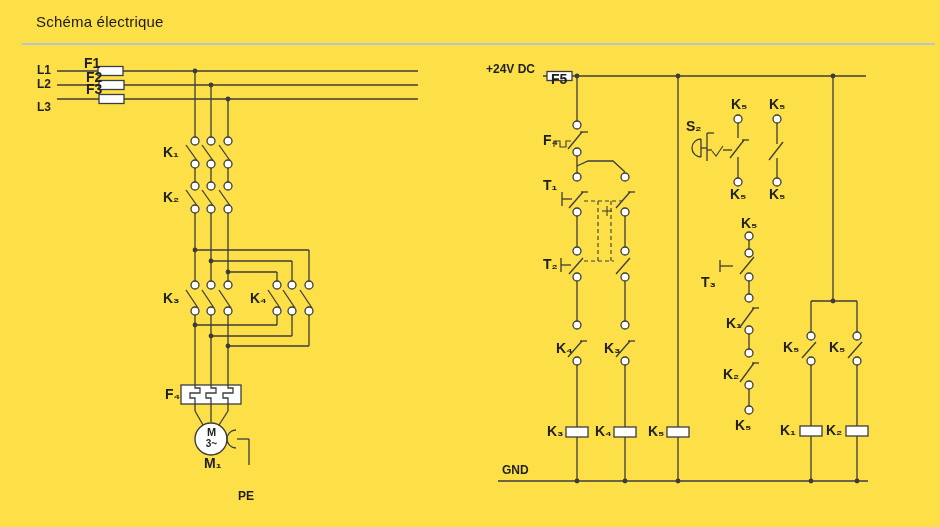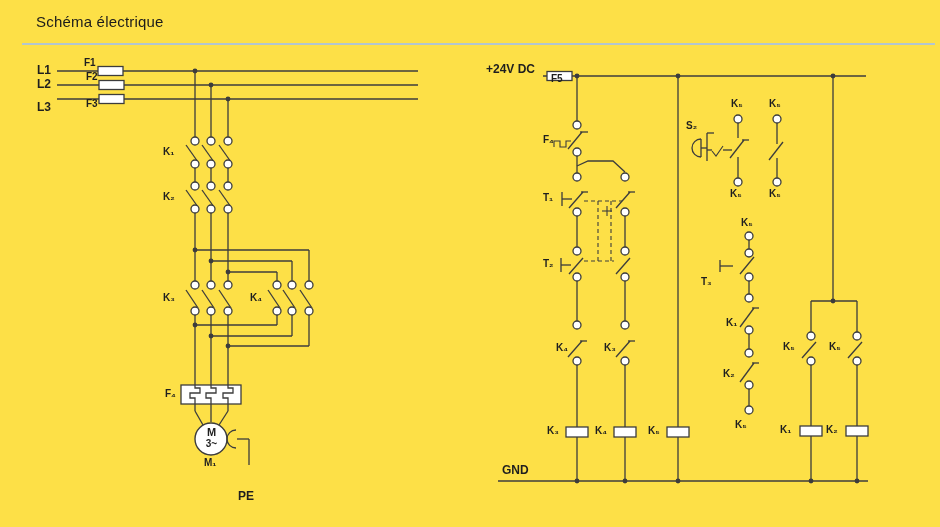--- a/index.html
+++ b/index.html
@@ -2,21 +2,21 @@
 <html><head>
 <meta charset="utf-8">
 <style>
   html,body{margin:0;padding:0;background:#ffffff;}
   .page{position:relative;width:940px;height:527px;background:#fde047;overflow:hidden;
         font-family:Liberation Sans, sans-serif;}
   .title{position:absolute;left:36px;top:13px;font-size:15px;font-weight:500;color:#1b1b1b;letter-spacing:.2px;}
   .separator{position:absolute;left:22px;top:43px;width:913px;height:2px;background:#b3c6cf;}
   .canvas{position:absolute;left:0;top:0;width:940px;height:527px;}
   svg{position:absolute;left:0;top:0;}
-  .lbl{position:absolute;font-size:10px;font-weight:bold;color:#1f1f1f;white-space:nowrap;line-height:12px;}
+  .lbl{position:absolute;font-size:14px;font-weight:bold;color:#1f1f1f;white-space:nowrap;line-height:12px;}
   .lbl.big{font-size:12px;}
   .motor-txt{position:absolute;left:193px;width:37px;text-align:center;font-weight:bold;color:#1f1f1f;}
 </style>
 </head>
 <body>
 
 <div class="page">
   <div class="title">Schéma électrique</div>
   <div class="separator"></div>
 
@@ -305,35 +305,35 @@
             <circle cx="857" cy="481" r="2.4"></circle>
         </g>
       </g>
     </svg>
 
     <span class="lbl big" style="left:37px;top:64px">L1</span>
     <span class="lbl big" style="left:37px;top:78px">L2</span>
     <span class="lbl big" style="left:37px;top:101px">L3</span>
     <span class="lbl" style="left:84px;top:57px">F1</span>
     <span class="lbl" style="left:86px;top:71px">F2</span>
-    <span class="lbl" style="left:86px;top:98px">F3</span>
+    <span class="lbl" style="left:86px;top:83px">F3</span>
     <span class="lbl" style="left:163px;top:146px">K₁</span>
     <span class="lbl" style="left:163px;top:191px">K₂</span>
     <span class="lbl" style="left:163px;top:292px">K₃</span>
     <span class="lbl" style="left:250px;top:292px">K₄</span>
     <span class="lbl" style="left:165px;top:388px">F₄</span>
     <div class="motor-txt" style="top:426px;font-size:11px">M</div>
     <div class="motor-txt" style="top:438px;font-size:10px">3~</div>
     <span class="lbl" style="left:204px;top:457px">M₁</span>
     <span class="lbl big" style="left:238px;top:490px">PE</span>
 
     <span class="lbl big" style="left:486px;top:63px">+24V DC</span>
     <span class="lbl" style="left:551px;top:73px">F5</span>
     <span class="lbl" style="left:543px;top:134px">F₄</span>
-    <span class="lbl" style="left:543px;top:192px">T₁</span>
+    <span class="lbl" style="left:543px;top:179px">T₁</span>
     <span class="lbl" style="left:543px;top:258px">T₂</span>
     <span class="lbl" style="left:556px;top:342px">K₄</span>
     <span class="lbl" style="left:604px;top:342px">K₃</span>
     <span class="lbl" style="left:547px;top:425px">K₃</span>
     <span class="lbl" style="left:595px;top:425px">K₄</span>
     <span class="lbl" style="left:648px;top:425px">K₅</span>
     <span class="lbl" style="left:780px;top:424px">K₁</span>
     <span class="lbl" style="left:826px;top:424px">K₂</span>
     <span class="lbl big" style="left:502px;top:464px">GND</span>
 

